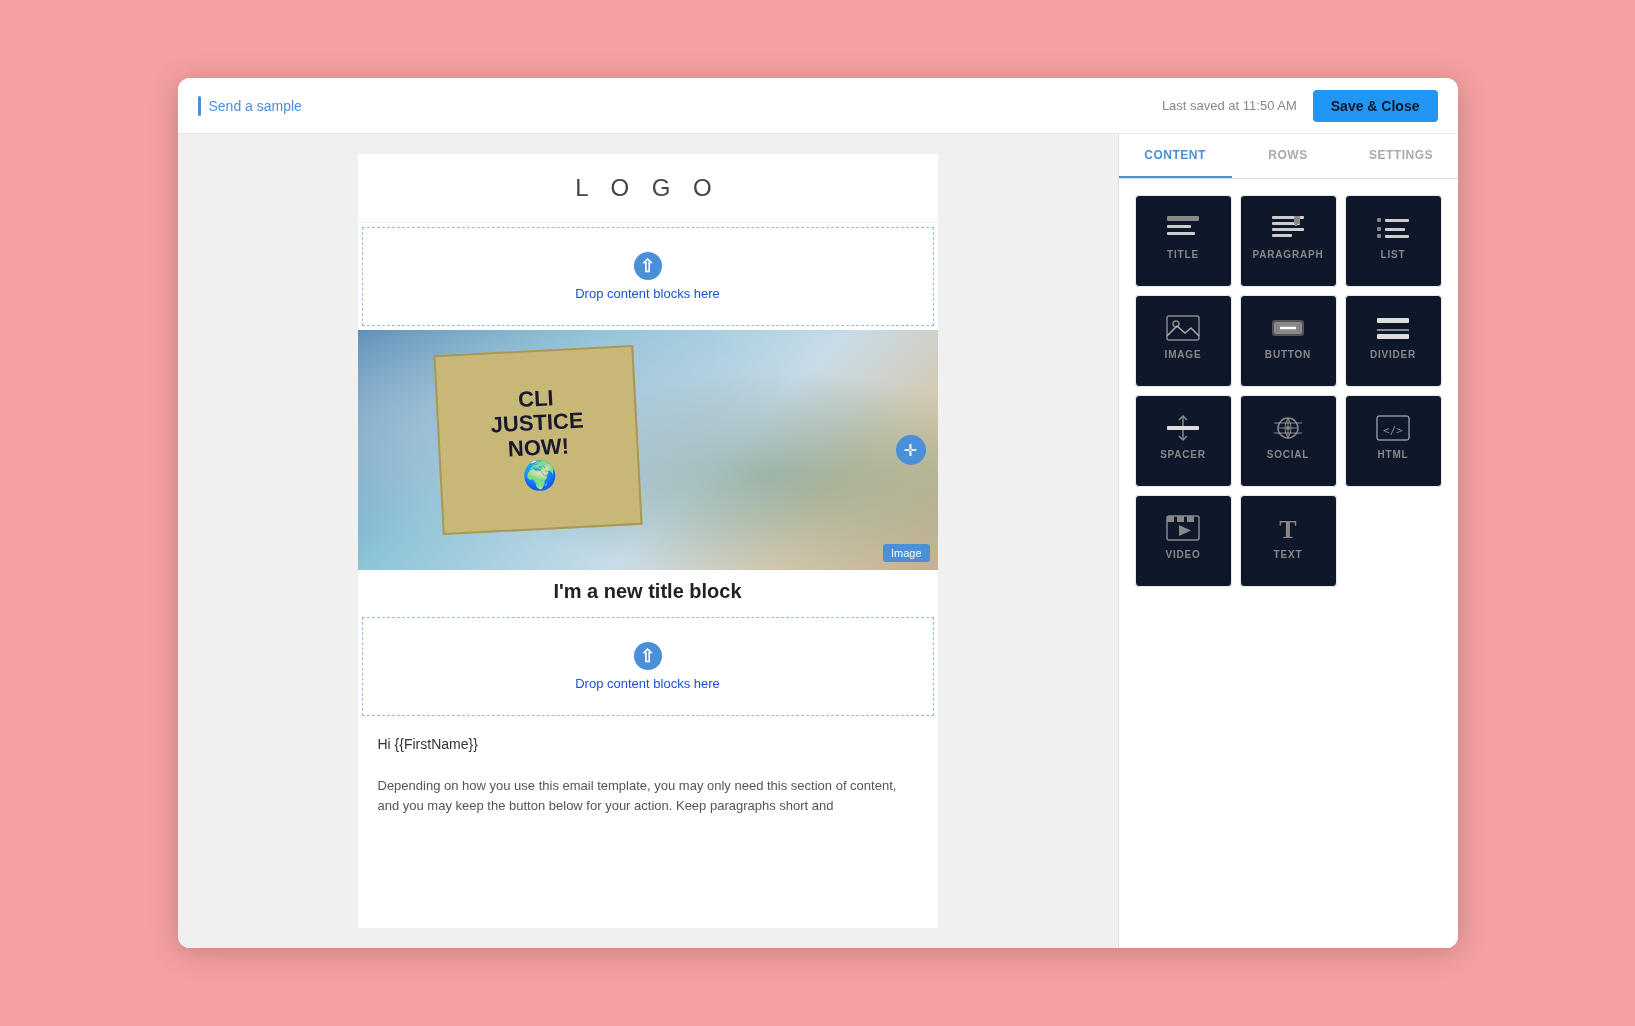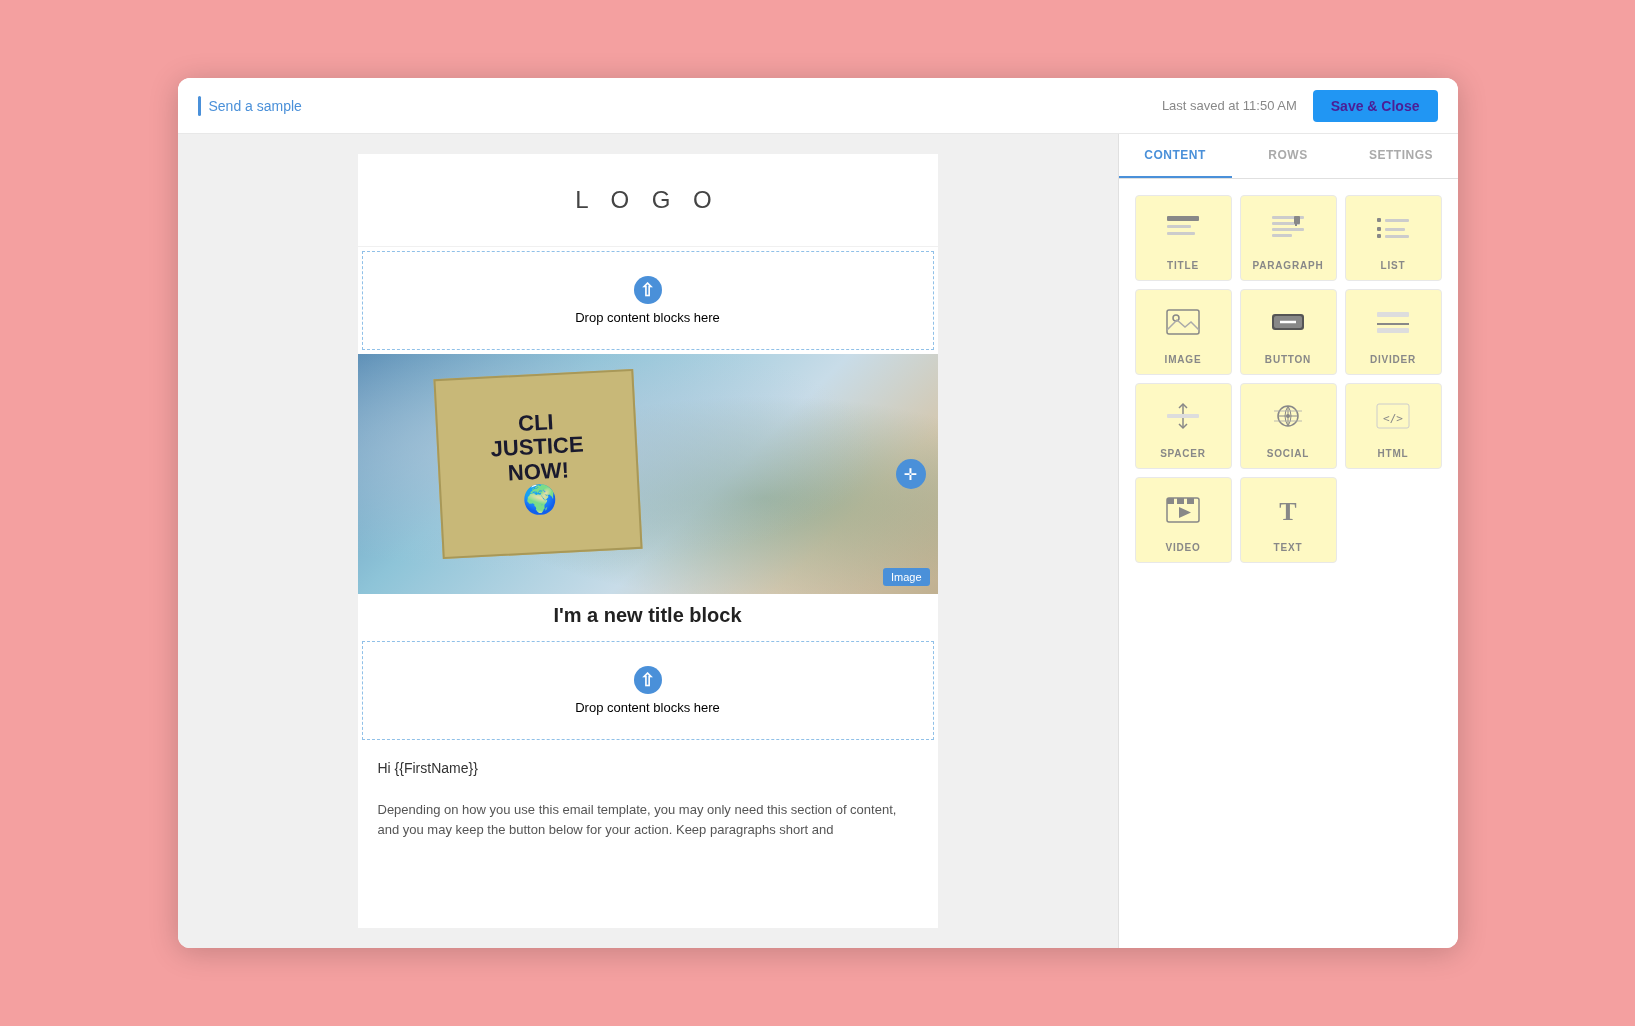--- a/index.html
+++ b/index.html
@@ -54,21 +54,21 @@
       display: flex;
       align-items: center;
       gap: 16px;
     }
     .last-saved {
       color: #888;
       font-size: 13px;
     }
     .save-close-btn {
       background: #2196f3;
-      color: #4c1d95;
+      color: #0f172a;
       border: none;
       border-radius: 4px;
       padding: 8px 18px;
       font-size: 14px;
       font-weight: bold;
       cursor: pointer;
     }
     
     .main-area {
       display: flex;
@@ -84,21 +84,21 @@
       justify-content: center;
       padding: 20px 0;
     }
     .email-canvas {
       background: #fff;
       width: 580px;
       min-height: 700px;
     }
     .email-logo-area {
       background: #fff;
-      padding: 32px;
+      padding: 20px;
       text-align: center;
       border-bottom: 1px solid #f0f0f0;
     }
     .email-logo-text {
       font-size: 24px;
       letter-spacing: 8px;
       color: #444;
       font-weight: 300;
     }
     
@@ -120,21 +120,21 @@
       background: #4a90d9;
       border-radius: 50%;
       display: flex;
       align-items: center;
       justify-content: center;
       color: #fff;
       font-size: 18px;
       font-weight: bold;
     }
     .drop-zone-text {
-      color: #000000;
+      color: #1d4ed8;
       font-size: 13px;
     }
     
     .image-block {
       position: relative;
       margin: 0;
     }
     .image-placeholder {
       width: 100%;
       height: 240px;
@@ -259,27 +259,27 @@
     .content-blocks-grid {
       display: grid;
       grid-template-columns: repeat(3, 1fr);
       gap: 8px;
       padding: 16px;
       overflow-y: auto;
     }
     .content-block-item {
       border: 1px solid #e8e8e8;
       border-radius: 4px;
-      padding: 16px 8px 9px;
+      padding: 16px 8px 26px;
       display: flex;
       flex-direction: column;
       align-items: center;
-      gap: 16px;
+      gap: 5px;
       cursor: grab;
-      background: #fef9c3;
+      background: #0f172a;
       transition: box-shadow 0.15s;
     }
     .block-icon {
       color: #666;
       display: flex;
       align-items: center;
       justify-content: center;
     }
     .block-label {
       font-size: 10px;

